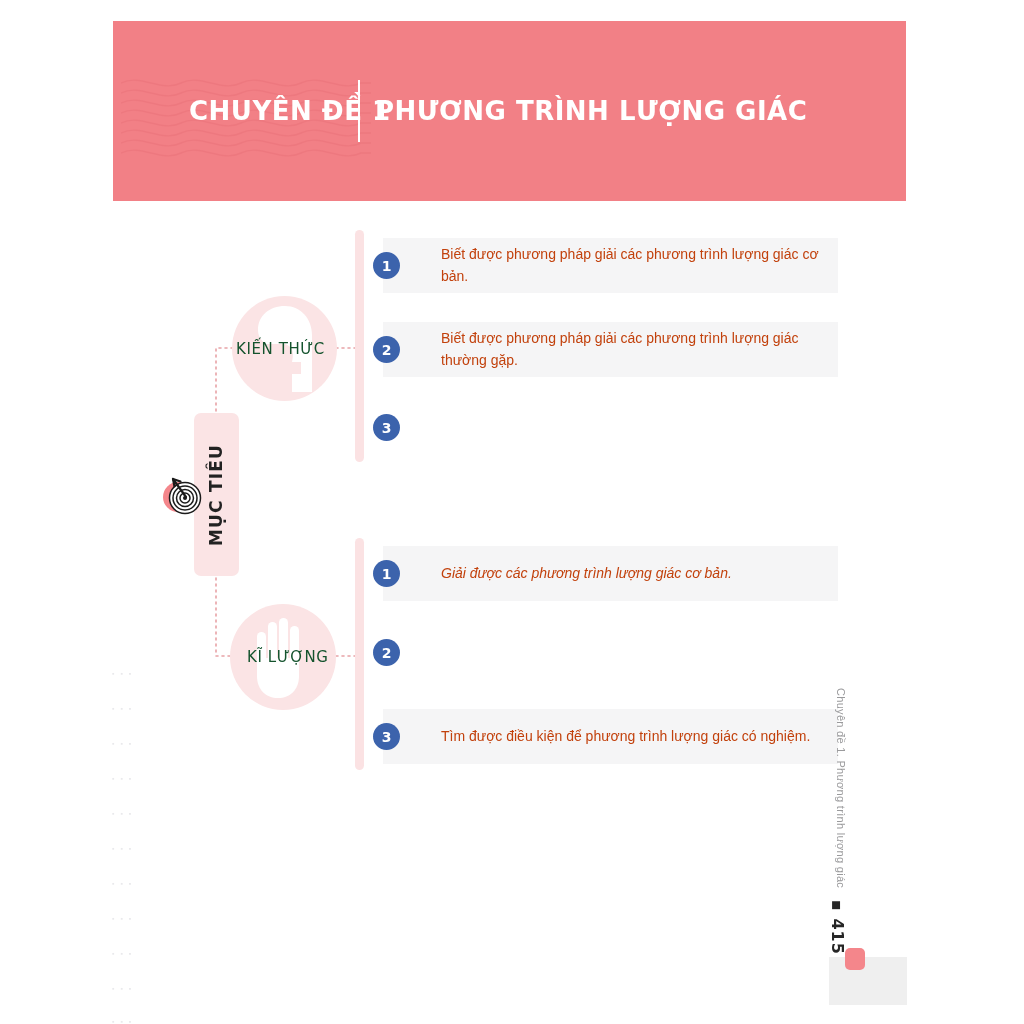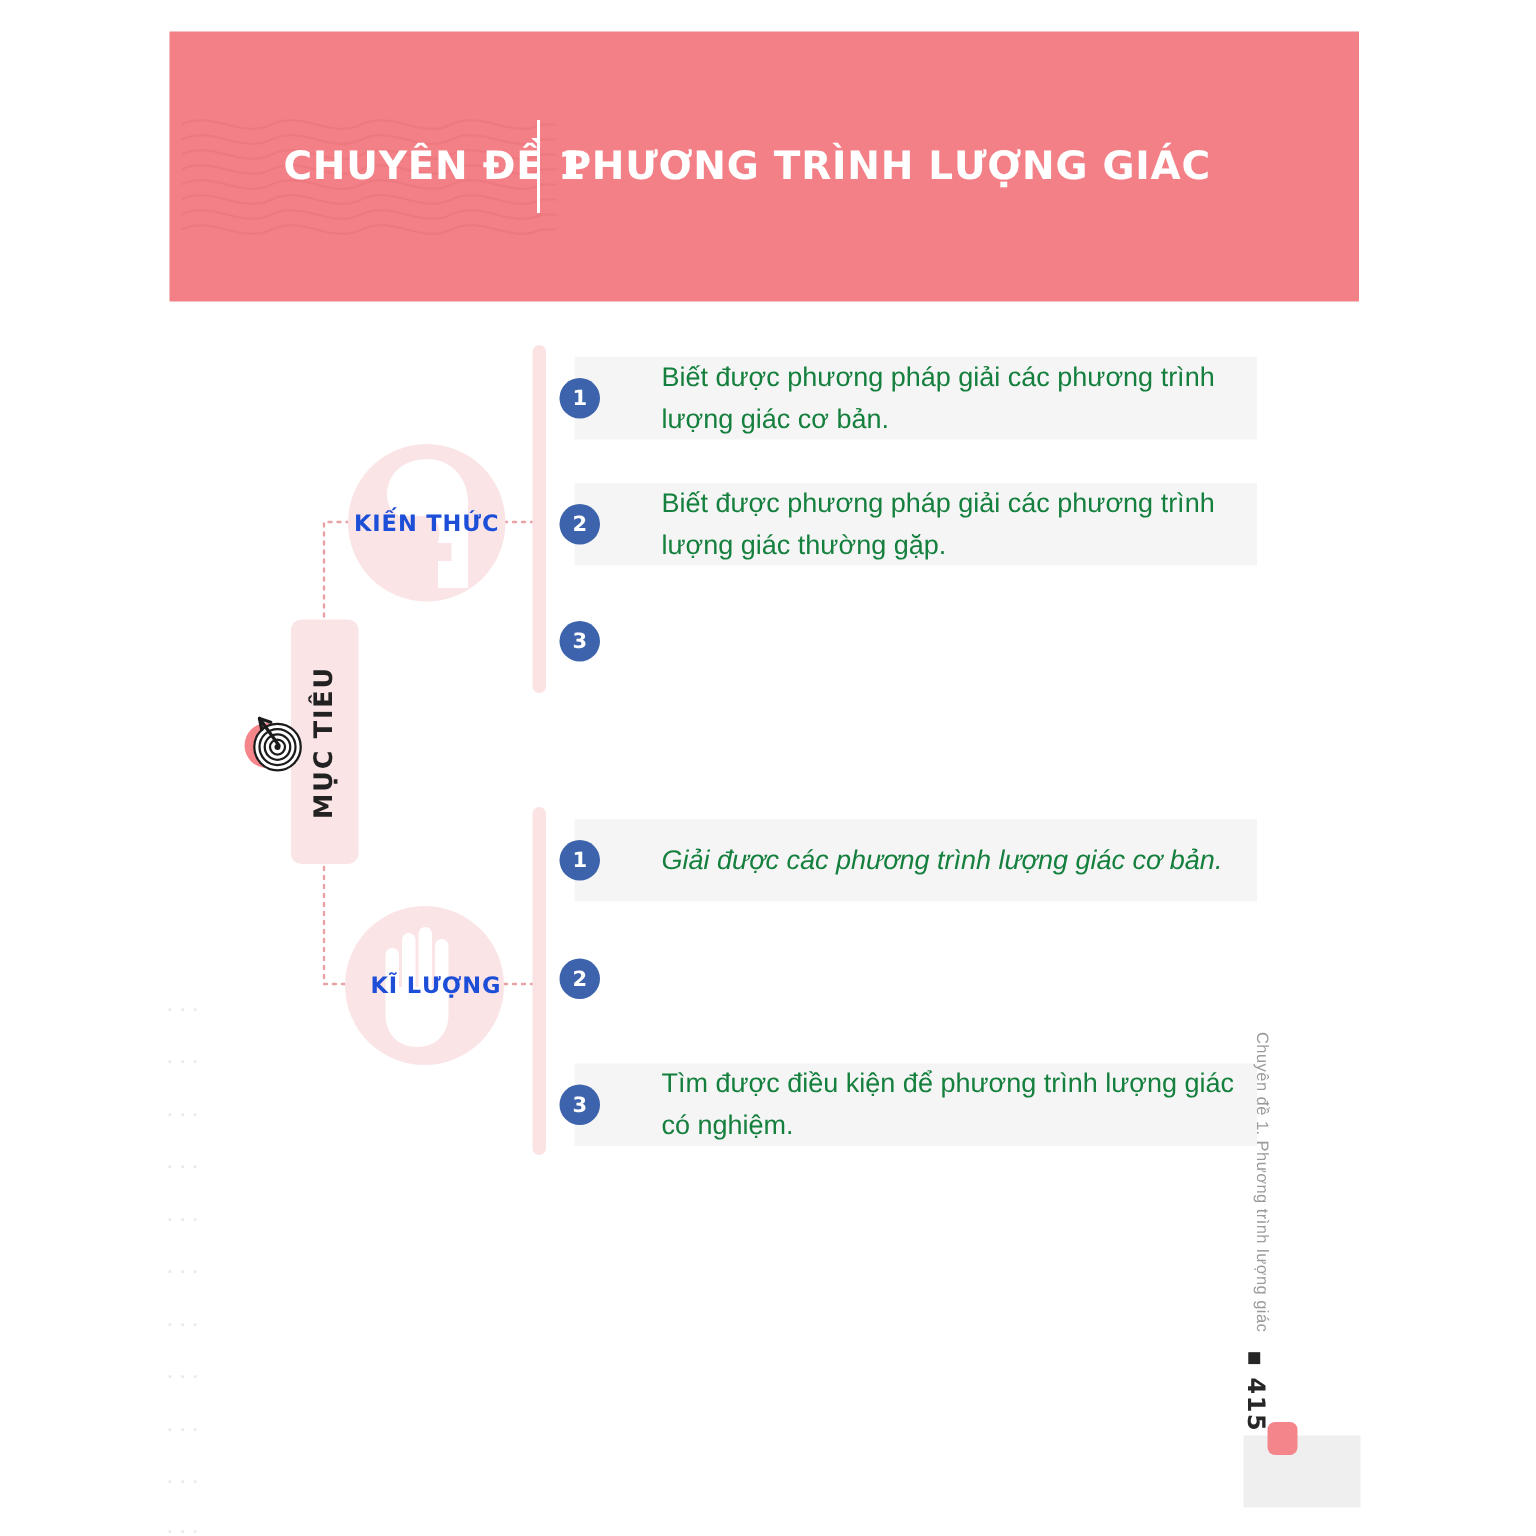--- a/index.html
+++ b/index.html
@@ -95,22 +95,22 @@
   .kienthuc-circle{left:232px;top:296px;width:105px;height:105px;}
   .kinang-circle{left:230px;top:604px;width:106px;height:106px;}
 
   .branch-glyph{position:absolute;}
   .kienthuc-glyph{left:252px;top:304px;width:66px;height:90px;}
   .kinang-glyph{left:253px;top:614px;width:60px;height:86px;}
 
   .branch-label{
     position:absolute;
     font-size:15px;
-    font-weight:bold;
-    color:#1d4ed8;
+    font-weight:normal;
+    color:#14532d;
     letter-spacing:.6px;
     white-space:nowrap;
     font-family:"DejaVu Sans",sans-serif;
   }
   .kienthuc-label{left:236px;top:340px;}
   .kinang-label{left:247px;top:648px;}
 
   
   .rail{
     position:absolute;
@@ -122,23 +122,23 @@
   .rail-bottom{left:355px;top:538px;height:232px;}
 
   
   .item{
     position:absolute;
     background:#f5f5f6;
     display:flex;
     align-items:center;
   }
   .item-text{
-    font-size:18px;
+    font-size:14px;
     line-height:1.55;
-    color:#15803d;
+    color:#c2410c;
     padding-left:58px;
     padding-right:12px;
     font-family:"Liberation Sans",sans-serif;
   }
   .badge{
     position:absolute;
     width:27px;height:27px;
     border-radius:50%;
     background:#3c63ac;
     color:#ffffff;

